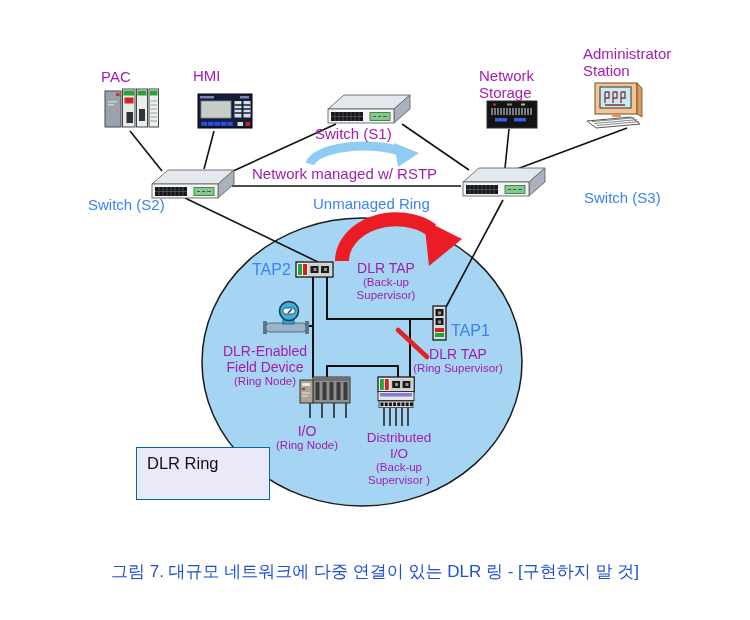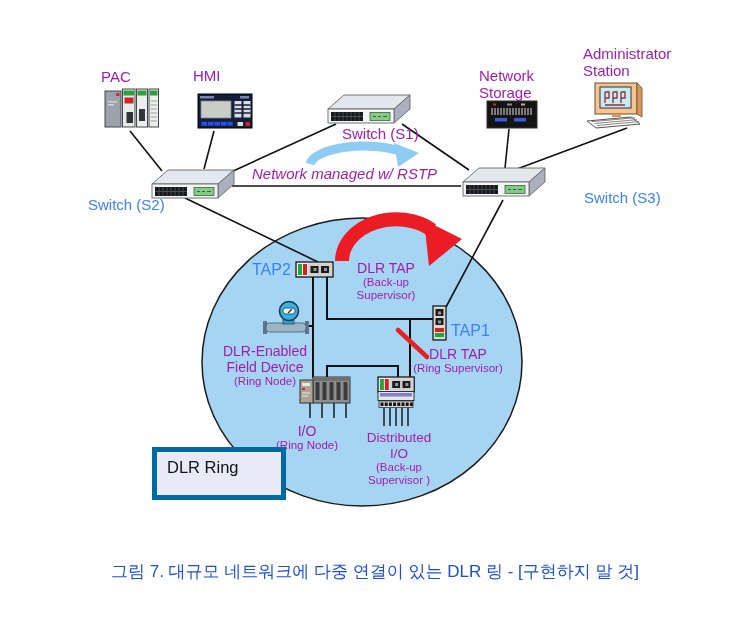--- a/index.html
+++ b/index.html
@@ -5,22 +5,22 @@
   html,body{margin:0;padding:0;background:#fff;}
   .stage{position:relative;width:750px;height:620px;background:#ffffff;overflow:hidden;
          font-family:"Liberation Sans",sans-serif;color:#111;}
   .stage svg{position:absolute;left:0;top:0;}
   .lbl{position:absolute;white-space:nowrap;font-size:15px;line-height:1.15;color:#a21caf;}
   .red{color:#3b82f6;}
   .ctr{text-align:center;white-space:normal;}
   .small{font-size:11.5px;}
   .t14{font-size:14px;}
   .t16{font-size:16px;}
-  .ringbox{position:absolute;left:152px;top:447px;width:134px;height:53px;
-           background:#e9e9f8;border:5px solid #0369a1;font-size:16.5px;
+  .ringbox{position:absolute;left:136px;top:447px;width:134px;height:53px;
+           background:#e9e9f8;border:1px solid #0369a1;font-size:16.5px;
            padding:5px 0 0 10px;box-sizing:border-box;line-height:1.3;}
   .caption{position:absolute;left:0;top:560px;width:750px;text-align:center;
            font-size:17px;color:#1d4ed8;}
 </style>
 </head>
 <body>
 
 <div class="stage">
 
 <svg width="750" height="560" viewBox="0 0 750 560">
@@ -196,34 +196,35 @@
         <rect x="23.5" y="25.5" width="3" height="3.5" fill="#111"></rect>
     <rect x="27.7" y="25.5" width="3" height="3.5" fill="#111"></rect>
         <rect x="31.9" y="25.5" width="3" height="3.5" fill="#111"></rect>
   </g>
 
   <line x1="398" y1="330" x2="427" y2="357" stroke="#e32222" stroke-width="4.5" stroke-linecap="round"></line>
 </svg>
 
 <div class="lbl" style="left:101px;top:68px;">PAC</div>
 <div class="lbl" style="left:193px;top:67px;">HMI</div>
-<div class="lbl" style="left:342px;top:125px;">Switch (S1)</div>
+<div class="lbl" style="left:315px;top:125px;">Switch (S1)</div>
 <div class="lbl red" style="left:88px;top:196px;">Switch (S2)</div>
 <div class="lbl red" style="left:556px;top:189px;margin-left:28px;">Switch (S3)</div>
 
 <div class="lbl" style="left:479px;top:67px;">
   <div>Network</div>
   <div>Storage</div>
 </div>
 <div class="lbl" style="left:583px;top:45px;">
   <div>Administrator</div>
   <div>Station</div>
 </div>
 
-<div class="lbl" style="left:252px;top:165px;font-style:italic;">Network managed w/ RSTP</div>
+<div class="lbl" style="left:252px;top:165px;">Network managed w/ RSTP</div>
+<div class="lbl red" style="left:313px;top:195px;">Unmanaged Ring</div>
 
 <div class="lbl red t16" style="left:252px;top:261px;">TAP2</div>
 <div class="lbl red t16" style="left:451px;top:322px;">TAP1</div>
 
 <div class="lbl ctr" style="left:340px;top:260px;width:92px;">
   <div class="t14">DLR TAP</div>
   <div class="small">(Back-up</div>
   <div class="small">Supervisor)</div>
 </div>
 

